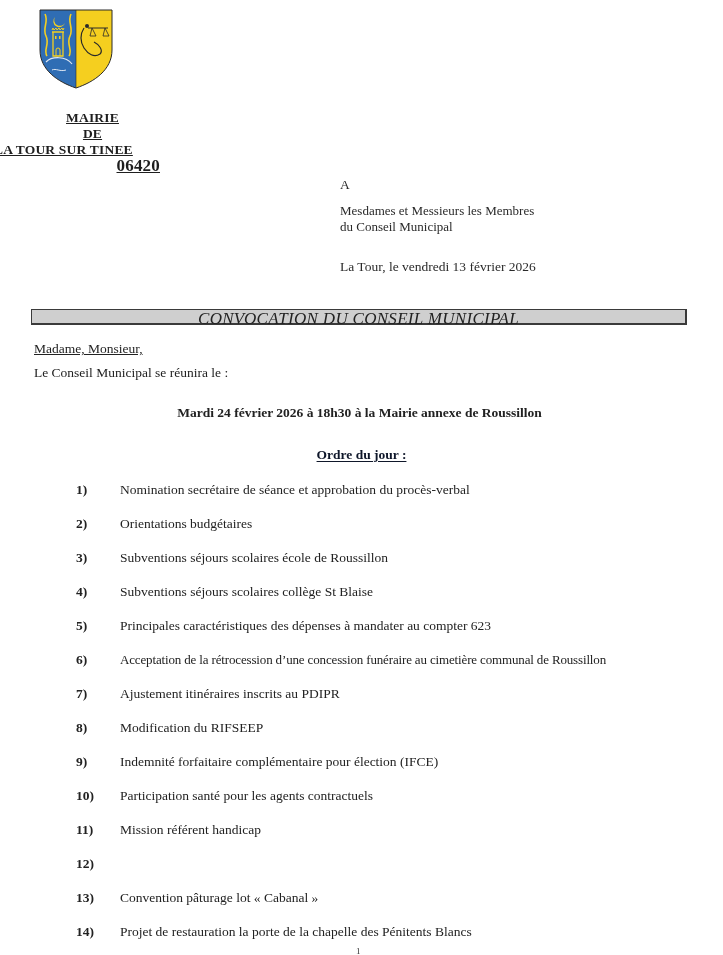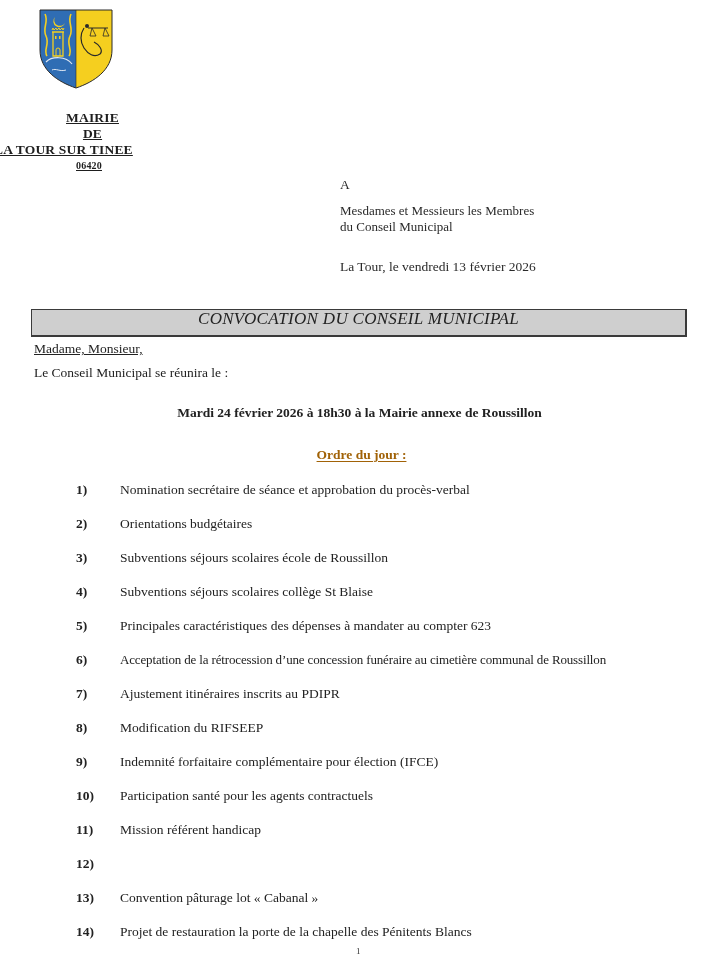--- a/index.html
+++ b/index.html
@@ -33,40 +33,40 @@
       text-align: center;
       font-weight: bold;
       font-size: 13.5px;
       line-height: 16px;
       letter-spacing: 0.2px;
     }
     .mairie .line { display: block; white-space: nowrap; text-decoration: underline; }
     .mairie .l1 { margin-left: 25px; }
     .mairie .l2 { margin-left: 25px; }
     .mairie .l3 { margin-left: -10px; text-align: left; padding-left: 0; }
-    .mairie .zip { font-size: 10px; margin-left: 18px; }
+    .mairie .zip { font-size: 17px; margin-left: 18px; text-align: right; }
 
     
     .recipient {
       left: 340px;
       font-size: 13px;
       color: #2a2a2a;
       white-space: nowrap;
     }
     .rA { top: 177px; font-size: 13.5px; }
     .r1 { top: 203px; }
     .r2 { top: 219px; }
     .rdate { top: 259px; font-size: 13.5px; }
 
     
     .banner {
       left: 31px;
       top: 309px;
       width: 656px;
-      height: 28px;
+      height: 16px;
       background: #cfcfcf;
       border: 1.5px solid #3a3a3a;
       border-bottom-width: 2.5px;
       border-right-width: 2.5px;
       box-sizing: border-box;
       text-align: center;
     }
     .banner span {
       font-style: italic;
       font-size: 17px;
@@ -98,21 +98,21 @@
     }
     .meeting span { position: relative; left: 0px; }
 
     .ordre {
       left: 0;
       width: 723px;
       top: 447px;
       text-align: center;
       font-weight: bold;
       font-size: 13.5px;
-      color: #a16207;
+      color: #0f172a;
     }
     .ordre span {
       text-decoration: underline;
       text-underline-offset: 2px;
       position: relative;
       left: 0px;
     }
 
     
     .agenda-item {

